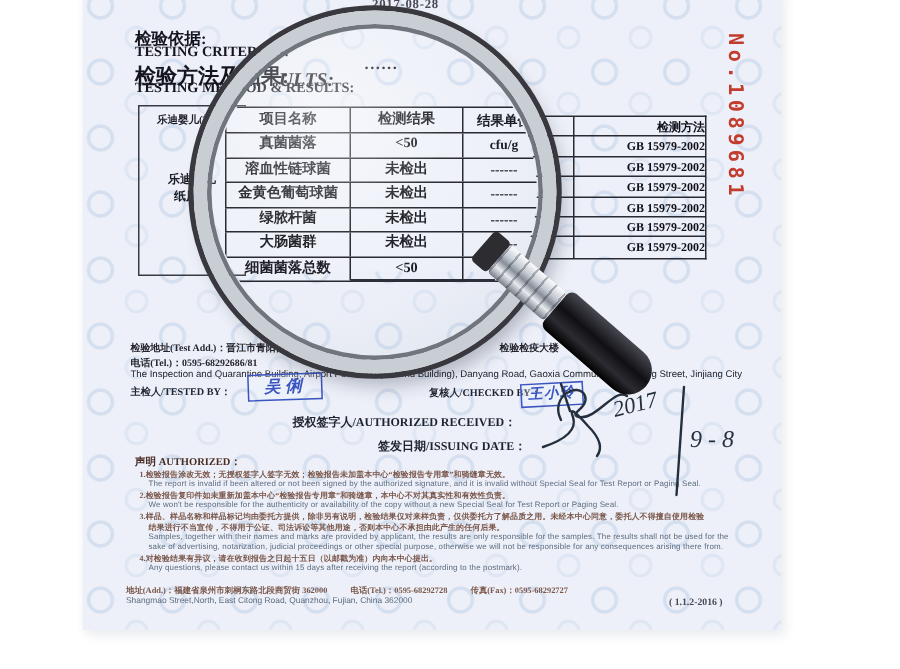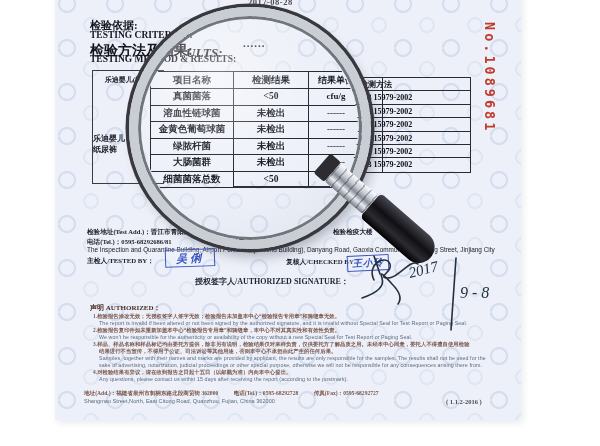--- a/index.html
+++ b/index.html
@@ -20,27 +20,27 @@
   #date-value{left:248px;top:-3px;font-size:8.5px;color:#4a4a55;letter-spacing:.5px;font-weight:bold;}
   #lbl-date{left:90px;top:4px;font-size:9.5px;}
   #lbl-basis{left:90px;top:18px;font-size:11px;}
   #lbl-criterion{left:90px;top:30px;font-size:9.5px;}
   #lbl-method-cn{left:90px;top:42px;font-size:14px;}
   #lbl-method-en{left:90px;top:54px;font-size:9.5px;}
 
   
   #sample-box{left:92px;top:70px;width:70px;height:112px;border:1px solid #3a3a42;}
   #sample-box .hd{margin-top:4px;text-align:center;font-size:7px;font-weight:bold;color:#1c1c26;white-space:nowrap;overflow:hidden;}
-  #sample-box .nm{margin-top:48px;text-align:left;font-size:8px;font-weight:bold;color:#1c1c26;line-height:11px;font-family:Liberation Mono, monospace;}
+  #sample-box .nm{margin-top:30px;text-align:center;font-size:8px;font-weight:bold;color:#1c1c26;line-height:11px;font-family:Liberation Mono, monospace;}
 
   
   #method-col{left:352px;top:77px;width:118px;height:94px;border-top:1px solid #2a2a32;border-bottom:1px solid #2a2a32;border-right:1px solid #2a2a32;}
   #method-col .vline{position:absolute;left:30px;top:0;width:1px;height:94px;background:#2a2a32;}
   #method-col .mrow{position:absolute;left:0;width:118px;height:13.4px;line-height:13.4px;border-bottom:1px solid #2a2a32;
-      font-size:8px;font-weight:bold;color:#101018;text-align:left;padding-left:8px;box-sizing:border-box;white-space:nowrap;}
+      font-size:8px;font-weight:bold;color:#101018;text-align:right;padding-left:26px;box-sizing:border-box;white-space:nowrap;}
   #method-col .mrow.last{border-bottom:none;}
 
   
   #mtab{left:150px;top:71px;width:214px;height:110px;background:#eef1f9;
         clip-path:circle(108px at 100px 57px);z-index:30;}
   #mtab .trow{display:flex;height:15.5px;line-height:15.5px;border-bottom:1.2px solid #17171f;}
   #mtab .trow.hdr{height:16px;line-height:16px;border-top:1.4px solid #17171f;}
   #mtab .c1{width:82px;border-left:1.4px solid #17171f;border-right:1.2px solid #17171f;text-align:center;
             font-size:9.5px;font-weight:bold;color:#0d0d15;white-space:nowrap;overflow:hidden;}
   #mtab .c2{width:74px;border-right:1.2px solid #17171f;text-align:center;font-size:9.5px;font-weight:bold;color:#0d0d15;white-space:nowrap;}
@@ -185,21 +185,22 @@
   <div id="test-addr-left" class="abs info">检验地址(Test Add.)：晋江市青阳街道</div>
   <div id="test-addr-right" class="abs info">检验检疫大楼</div>
   <div id="tel-line" class="abs info">电话(Tel.)：0595-68292686/81</div>
   <div id="fax-frag" class="abs info">传真(Fax)：0595-</div>
   <div id="site-en" class="abs">The Inspection and Quarantine Building, Airport Port Zone (Second Building), Danyang Road, Gaoxia Community, Qingyang Street, Jinjiang City</div>
 
   <div id="tested-lbl" class="abs">主检人/TESTED BY：</div>
   <div id="stamp-tested" class="abs stamp">吴俐</div>
   <div id="checked-lbl" class="abs">复核人/CHECKED BY：</div>
   <div id="stamp-checked" class="abs stamp">王小玲</div>
-  <div id="auth-lbl" class="abs">授权签字人/AUTHORIZED SIGNATURE：</div>
+  <div id="auth-lbl" class="abs">授权签字人/AUTHORIZED RECEIVED：</div>
+  <div id="issue-lbl" class="abs">签发日期/ISSUING DATE：</div>
 
   <svg id="sig-svg" class="abs" width="150" height="85" viewBox="0 0 150 85">
     <g fill="none" stroke="#25303f" stroke-width="1.6" stroke-linecap="round">
       <path d="M22 30 C 14 14, 34 4, 38 14 C 41 22, 26 26, 34 28 C 46 30, 58 8, 66 14"></path>
       <path d="M10 48 Q 34 40 30 28 Q 26 18 40 34 Q 52 46 46 54"></path>
       <path d="M104 8 L 99 80"></path>
       <path d="M22 6 L 28 24"></path>
     </g>
     <text x="58" y="28" font-size="15" font-style="italic" fill="#25303f" transform="rotate(-14 58 28)">2017</text>
     <text x="108" y="48" font-size="16" font-style="italic" fill="#25303f">9 - 8</text>

